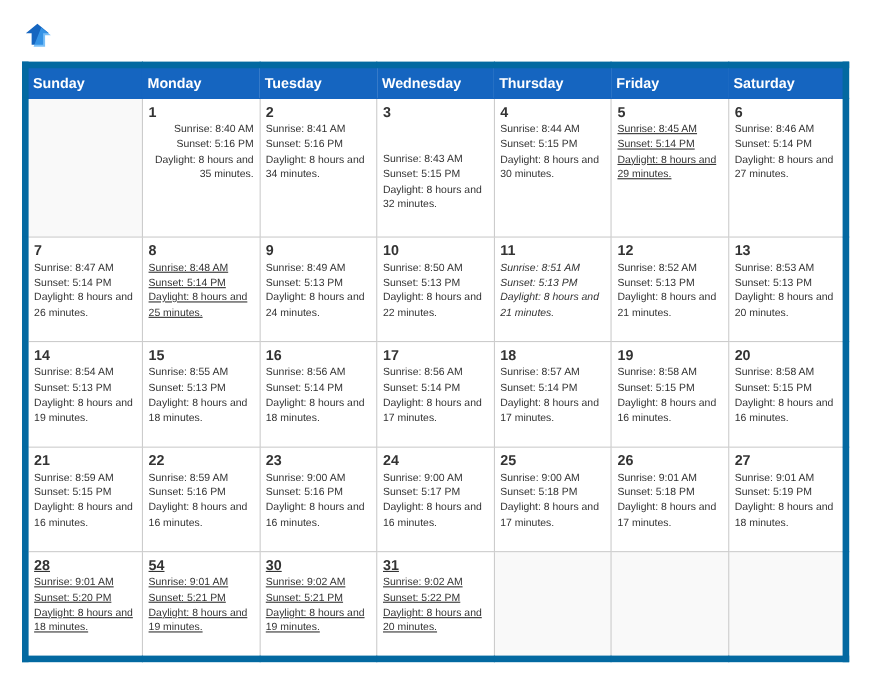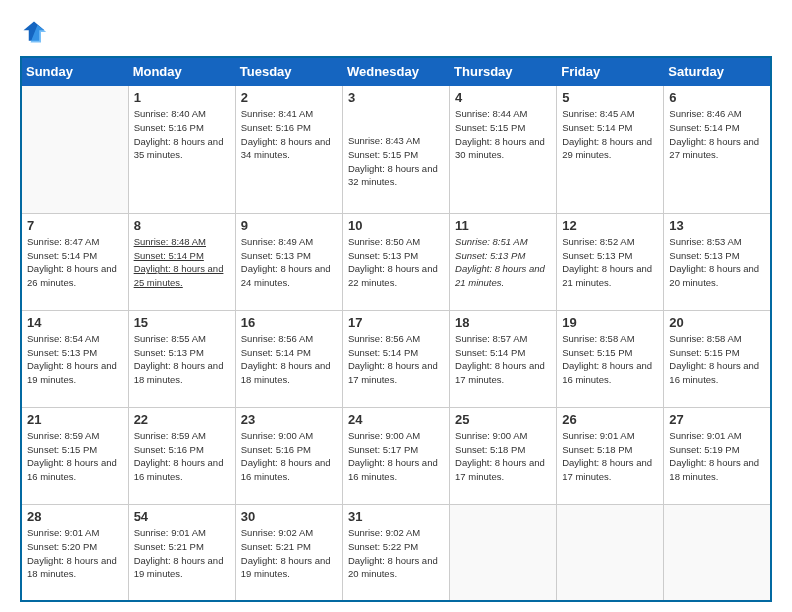--- a/index.html
+++ b/index.html
@@ -50,21 +50,21 @@
       color: #333;
       line-height: 1.1;
     }
     .location {
       font-size: 14px;
       color: #555;
       margin-top: 2px;
     }
     .calendar {
       flex: 1;
-      border: 2px solid #0369a1;
+      border: 6px solid #0369a1;
       border-collapse: collapse;
       width: 100%;
       table-layout: fixed;
     }
     .calendar th {
       background-color: #1565c0;
       color: #fff;
       font-size: 13px;
       font-weight: bold;
       padding: 6px 4px;
@@ -89,20 +89,21 @@
     .day-info {
       font-size: 9.5px;
       color: #333;
       line-height: 1.45;
     }
     .empty-cell {
       background: #f9f9f9;
     }
     tr:last-child td {
       height: 70px;
+      text-decoration: underline;
     }
   </style>
 </head>
 <body>
 
 <div class="page">
   <div class="header">
     <div class="logo">
       <svg class="logo-icon" viewBox="0 0 32 32">
         <polygon points="16,4 28,14 22,14 22,26 10,26 10,14 4,14" fill="#1565c0"></polygon>
@@ -129,21 +130,21 @@
           <th>Thursday</th>
           <th>Friday</th>
           <th>Saturday</th>
         </tr>
     </thead>
     <tbody id="calendar-body">
     <tr>
           <td class="empty-cell"></td>
           <td>
             <span class="day-num">1</span>
-            <div class="day-info" style="white-space: pre-line;">Sunrise: 8:40 AM
+            <div class="day-info" style="white-space: pre-line; text-align: right;">Sunrise: 8:40 AM
 Sunset: 5:16 PM
 Daylight: 8 hours and 35 minutes.</div>
           </td>
           <td>
             <span class="day-num">2</span>
             <div class="day-info" style="white-space: pre-line;">Sunrise: 8:41 AM
 Sunset: 5:16 PM
 Daylight: 8 hours and 34 minutes.</div>
           </td>
           <td>
@@ -153,21 +154,21 @@
 Daylight: 8 hours and 32 minutes.</div>
           </td>
           <td>
             <span class="day-num">4</span>
             <div class="day-info" style="white-space: pre-line;">Sunrise: 8:44 AM
 Sunset: 5:15 PM
 Daylight: 8 hours and 30 minutes.</div>
           </td>
           <td>
             <span class="day-num">5</span>
-            <div class="day-info" style="white-space: pre-line;">Sunrise: 8:45 AM
+            <div class="day-info" style="white-space: pre-line; text-decoration: underline;">Sunrise: 8:45 AM
 Sunset: 5:14 PM
 Daylight: 8 hours and 29 minutes.</div>
           </td>
           <td>
             <span class="day-num">6</span>
             <div class="day-info" style="white-space: pre-line;">Sunrise: 8:46 AM
 Sunset: 5:14 PM
 Daylight: 8 hours and 27 minutes.</div>
           </td>
         </tr>

